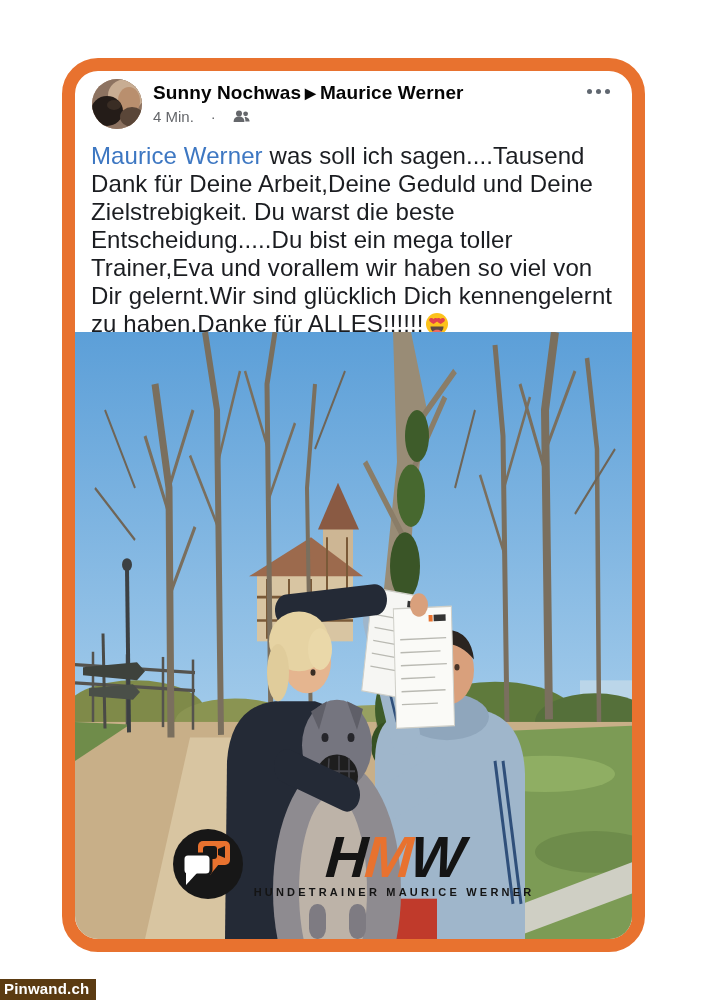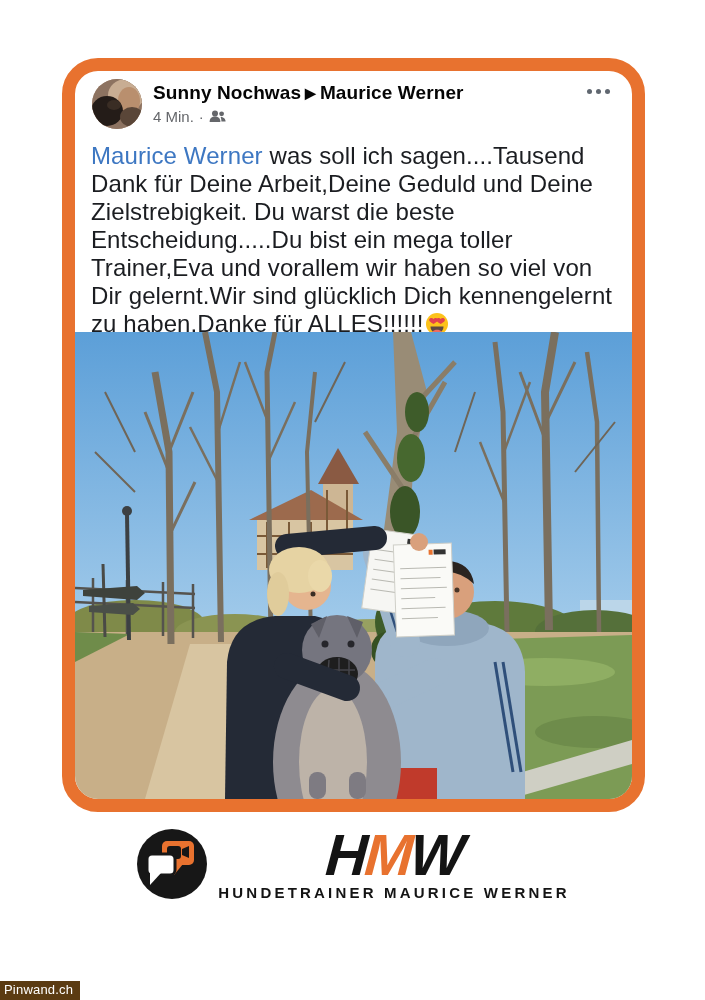--- a/index.html
+++ b/index.html
@@ -5,30 +5,30 @@
   :root{
     --orange:#E8722F; --link:#3D77C2; --brown:#5B3B12; --ink:#141414;
   }
   *{margin:0;padding:0;box-sizing:border-box;}
   html,body{background:#fff;}
   body{font-family:"Liberation Sans",sans-serif;}
   .page{position:relative;width:705px;height:1000px;background:#fff;overflow:hidden;}
 
   
   .frame{
-    position:absolute;left:62px;top:58px;width:583px;height:754px;
+    position:absolute;left:62px;top:58px;width:583px;height:894px;
     border:13px solid var(--orange);border-radius:36px;background:#fff;overflow:hidden;
   }
   .post-header{position:relative;padding:8px 14px 0 17px;display:flex;align-items:flex-start;}
   .avatar{width:50px;height:50px;border-radius:50%;overflow:hidden;flex:0 0 50px;background:#b3937d;}
   .avatar svg{display:block;}
   .header-text{margin-left:11px;padding-top:3px;}
   .name-line{font-size:19px;font-weight:bold;color:#050505;letter-spacing:.1px;}
   .name-line .share-arrow{font-size:14px;margin:0 4px;position:relative;top:-1px;color:#050505;}
-  .meta-line{margin-top:4px;font-size:15px;color:#65676B;display:flex;align-items:center;gap:5px;}
+  .meta-line{margin-top:4px;font-size:15px;color:#65676B;display:flex;align-items:center;gap:17px;}
   .meta-line svg{display:block;}
   .menu-dots{position:absolute;right:18px;top:14px;display:flex;gap:4px;cursor:pointer;padding:4px;}
   .menu-dots i{width:5px;height:5px;border-radius:50%;background:#606770;display:block;}
 
   .post-text{
     margin:13px 16px 0 16px;font-size:24px;line-height:28px;color:#1b1d21;
     letter-spacing:.1px;
   }
   .post-text .mention{color:var(--link);}
   .emoji-svg{display:inline-block;width:24px;height:24px;vertical-align:-4px;margin-left:1px;}
@@ -40,28 +40,28 @@
   .logo{position:absolute;top:827px;left:0;width:705px;display:flex;justify-content:center;align-items:center;gap:9px;}
   .logo-icon svg{display:block;}
   .logo-right{display:flex;flex-direction:column;align-items:center;}
   .logo-letters{
     font-weight:bold;font-style:italic;font-size:58px;line-height:54px;
     letter-spacing:-3px;transform:skewX(-4deg);font-family:"Liberation Sans",sans-serif;
   }
   .logo-letters .l-h,.logo-letters .l-w{color:var(--ink);}
   .logo-letters .l-m{color:var(--orange);}
   .logo-tagline{
-    margin-top:2px;font-size:15px;font-weight:bold;letter-spacing:3.2px;color:var(--ink);
+    margin-top:2px;font-size:11px;font-weight:bold;letter-spacing:3.2px;color:var(--ink);
     white-space:nowrap;
   }
 
   
   .watermark{
     position:absolute;left:0;bottom:0;background:var(--brown);color:#fff;
-    font-size:13px;font-weight:normal;padding:1px 7px 3px 4px;letter-spacing:.2px;
+    font-size:15px;font-weight:bold;padding:1px 7px 3px 4px;letter-spacing:.2px;
   }
 </style>
 </head>
 <body>
 
 <div class="page">
 
   <div class="frame">
 
     <div class="post-header">

